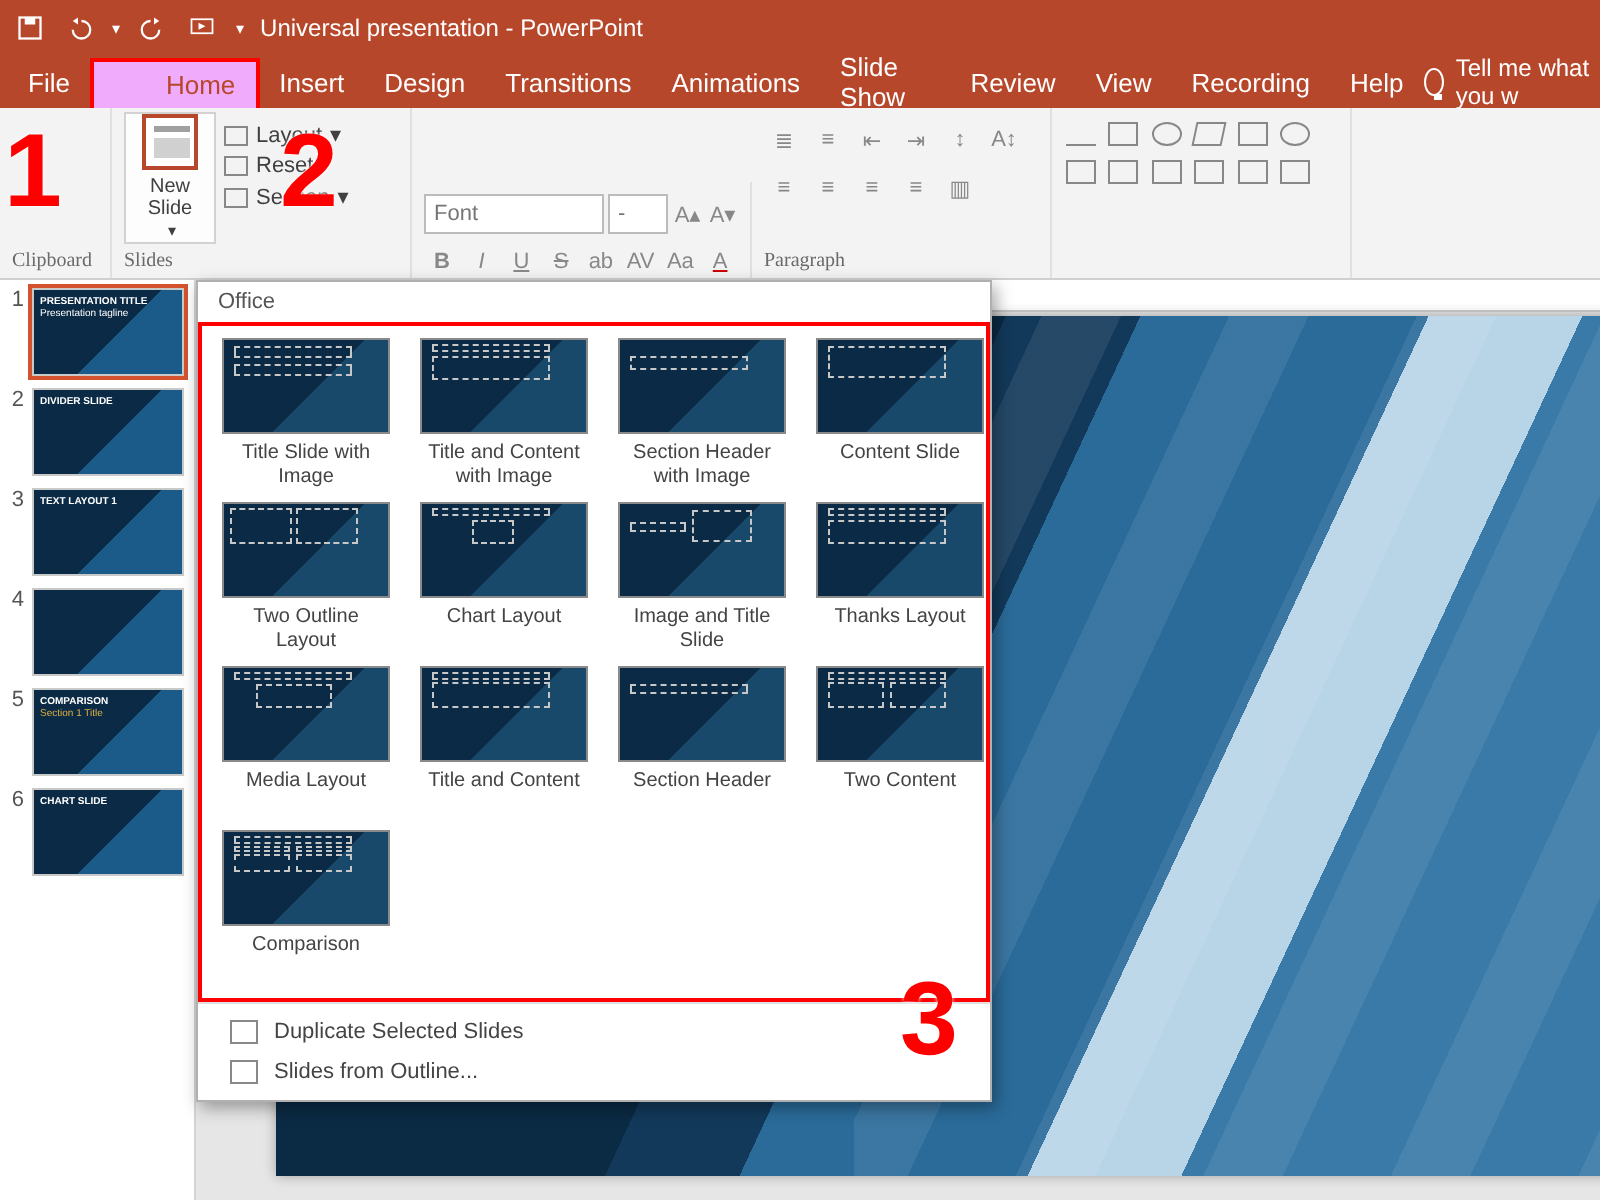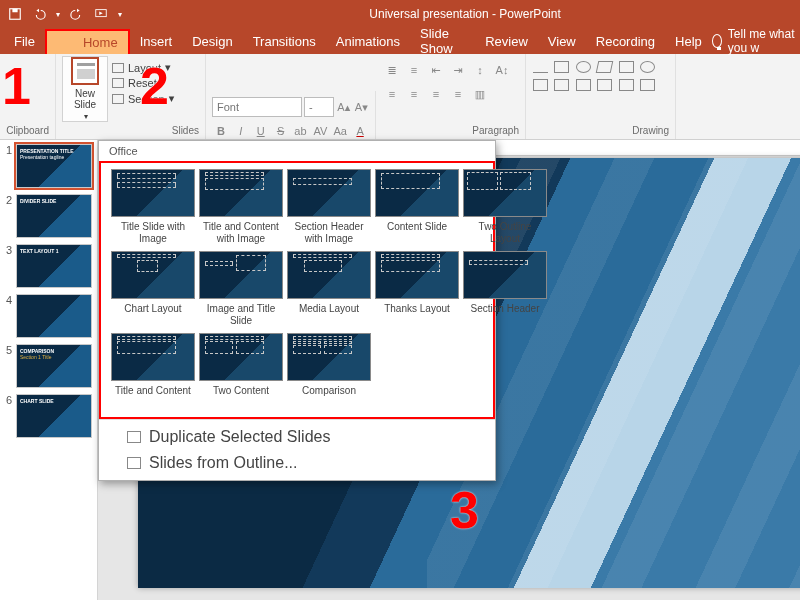--- a/index.html
+++ b/index.html
@@ -2,34 +2,34 @@
 <html><head>
 <meta charset="utf-8">
 <style>
   * { box-sizing: border-box; margin: 0; padding: 0; font-family: "Segoe UI", Arial, sans-serif; }
   body { width: 800px; height: 600px; overflow: hidden; background: #fff; position: relative; }
 
   
   .titlebar { height: 28px; background: #b7472a; color: #fff; display: flex; align-items: center; font-size: 12px; }
   .qat { display: flex; align-items: center; gap: 10px; padding: 0 8px; }
   .qat .qicon { width: 14px; height: 14px; display:inline-block; }
-  .title { flex: 1; text-align: center; font-size: 12px; }
+  .title { flex: 1; font-size: 12px; }
 
   
   .tabs { height: 26px; background: #b7472a; color: #fff; display: flex; align-items: center; padding: 0 4px; font-size: 13px; }
   .tab { padding: 4px 10px; cursor: pointer; }
-  .tab.active { background: #fdba74; color: #b7472a; border: 2px solid #f00; border-bottom: none; padding-left: 36px; }
+  .tab.active { background: #f0abfc; color: #b7472a; border: 2px solid #f00; border-bottom: none; padding-left: 36px; }
   .tellme { margin-left:auto; display:flex; align-items:center; gap:6px; font-size:12px; }
   .bulb { width:14px; height:14px; border:1.5px solid #fff; border-radius:50%; position:relative; }
   .bulb:after{content:"";position:absolute;bottom:-3px;left:4px;width:4px;height:3px;background:#fff;}
 
   
   .ribbon { height: 86px; background: #f3f3f3; border-bottom: 1px solid #d0d0d0; display: flex; }
   .group { border-right: 1px solid #e0e0e0; padding: 2px 6px 0 6px; display:flex; flex-direction:column; }
-  .group-label { font-size: 10px; color: #6a6a6a; text-align:right; padding: 1px 0 3px; margin-top:auto; }
+  .group-label { font-size: 10px; color: #6a6a6a; text-align:left; padding: 1px 0 3px; margin-top:auto;font-family:Liberation Serif, serif; }
   .bigbtn { display:flex; flex-direction:column; align-items:center; justify-content:center; width:46px; height:66px; font-size:10px; color:#404040; cursor:pointer;}
   .bigbtn .ico { width:28px; height:28px; border:1px solid #9a9a9a; background:#fff; margin-bottom:3px; position:relative;}
   .bigbtn .ico.paste:after{content:"";position:absolute;top:-4px;left:6px;width:14px;height:6px;background:#d0b060;border:1px solid #9a8a50;border-radius:2px;}
   .bigbtn .ico.newslide{border:2px solid #b7472a;}
   .bigbtn .ico.newslide:before{content:"";position:absolute;top:4px;left:4px;width:18px;height:3px;background:#a0a0a0;}
   .bigbtn .ico.newslide:after{content:"";position:absolute;top:10px;left:4px;width:18px;height:10px;background:#d0d0d0;}
   .bigbtn .drop:after{content:"▾"; font-size:8px; margin-left:2px;}
   .slides-col { display:flex; }
   .smalls { display:flex; flex-direction:column; gap:1px; font-size:11px; color:#404040; padding-top:4px;}
   .smalls div { padding:1px 4px; cursor:pointer; display:flex; align-items:center; gap:4px;}
@@ -56,27 +56,27 @@
   .canvas { flex:1; background:#e6e6e6; position:relative; overflow:hidden;}
   .slide { position:absolute; top:18px; left:40px; width:760px; height:430px; background:linear-gradient(115deg,#0b2a44 38%,#12395a 38%,#12395a 45%,#2a6b9a 45%,#2a6b9a 60%,#b8d5e8 60%,#b8d5e8 68%,#3a7aa8 68%); box-shadow:0 0 6px rgba(0,0,0,0.3);}
   .slide .stripe{position:absolute; top:0; right:0; bottom:0; left:38%; background:
     repeating-linear-gradient(115deg, rgba(255,255,255,0.08) 0 36px, transparent 36px 85px);}
   .slide h1{position:absolute; top:90px; left:-260px; color:#fff; font-size:50px; font-weight:800; letter-spacing:1px;}
   .ruler { position:absolute; top:0; left:0; right:0; height:16px; background:#fff; border-bottom:1px solid #ccc;}
 
   
   .layout-menu { position:absolute; top:140px; left:98px; width:398px; background:#fff; border:1px solid #b0b0b0; box-shadow:2px 3px 8px rgba(0,0,0,0.35); z-index:20; }
   .menu-hdr { font-size:11px; color:#555; padding:4px 10px; }
-  .grid { display:grid; grid-template-columns:repeat(5,1fr); gap:6px 4px; padding:6px 10px 8px; border:2px solid #f00;}
+  .grid { display:grid; grid-template-columns:repeat(4,1fr); gap:6px 15px; padding:6px 10px 8px; border:2px solid #f00;}
   .gitem { display:flex; flex-direction:column; align-items:center; cursor:pointer;}
   .gitem .gt { width:84px; height:48px; background:linear-gradient(135deg,#0a2a45 55%,#18486a 55%); border:1px solid #8a8a8a; position:relative;}
   .gitem .gt .ph{position:absolute;border:1px dashed #c7c7c7;}
   .gitem .gl { font-size:10px; color:#444; text-align:center; margin-top:4px; line-height:1.15; height:24px;}
   .menu-foot { border-top:1px solid #e0e0e0; padding:4px 0;}
-  .mf { display:flex; align-items:center; gap:8px; padding:4px 16px; font-size:16px; color:#444; cursor:pointer;margin-left:12px;}
+  .mf { display:flex; align-items:center; gap:8px; padding:4px 16px; font-size:11px; color:#444; cursor:pointer;}
   .mfico{width:14px;height:12px;border:1px solid #888;display:inline-block;}
 
   
   .ann { position:absolute; color:#f00; font-weight:900; font-size:52px; text-shadow:0 0 2px #fff; z-index:50; pointer-events:none; font-family:Arial,sans-serif;}
 </style>
 </head>
 <body>
 
 <div class="titlebar">
   <div class="qat">
@@ -202,21 +202,20 @@
       <span class="shape"></span>
       <span class="shape round"></span>
       <br>
       <span class="shape"></span>
       <span class="shape"></span>
       <span class="shape"></span>
       <span class="shape"></span>
       <span class="shape"></span>
       <span class="shape"></span>
     </div>
-    <div class="group-label">Drawing</div>
   </div>
 </div>
 
 <div class="main">
   <div class="thumbs">
     <div class="thumb sel">
         <div class="num">1</div>
         <div class="t">
           <div class="tt">PRESENTATION TITLE</div>
           <div>Presentation tagline</div>
@@ -308,43 +307,43 @@
       <div class="gitem">
         <div class="gt">
           <div class="ph" style="left: 44%; top: 6%; width: 36%; height: 36%;"></div>
           <div class="ph" style="left: 6%; top: 20%; width: 34%; height: 10%;"></div>
         </div>
         <div class="gl">Image and Title Slide</div>
       </div>
       <div class="gitem">
         <div class="gt">
           <div class="ph" style="left: 6%; top: 4%; width: 72%; height: 10%;"></div>
+          <div class="ph" style="left: 6%; top: 18%; width: 72%; height: 26%;"></div>
+        </div>
+        <div class="gl">Thanks Layout</div>
+      </div>
+      <div class="gitem">
+        <div class="gt">
+          <div class="ph" style="left: 6%; top: 4%; width: 72%; height: 10%;"></div>
           <div class="ph" style="left: 20%; top: 18%; width: 46%; height: 26%;"></div>
         </div>
         <div class="gl">Media Layout</div>
       </div>
       <div class="gitem">
         <div class="gt">
           <div class="ph" style="left: 6%; top: 4%; width: 72%; height: 10%;"></div>
-          <div class="ph" style="left: 6%; top: 18%; width: 72%; height: 26%;"></div>
-        </div>
-        <div class="gl">Thanks Layout</div>
+          <div class="ph" style="left: 6%; top: 16%; width: 72%; height: 28%;"></div>
+        </div>
+        <div class="gl">Title and Content</div>
       </div>
       <div class="gitem">
         <div class="gt">
           <div class="ph" style="left: 6%; top: 18%; width: 72%; height: 10%;"></div>
         </div>
         <div class="gl">Section Header</div>
-      </div>
-      <div class="gitem">
-        <div class="gt">
-          <div class="ph" style="left: 6%; top: 4%; width: 72%; height: 10%;"></div>
-          <div class="ph" style="left: 6%; top: 16%; width: 72%; height: 28%;"></div>
-        </div>
-        <div class="gl">Title and Content</div>
       </div>
       <div class="gitem">
         <div class="gt">
           <div class="ph" style="left: 6%; top: 4%; width: 72%; height: 10%;"></div>
           <div class="ph" style="left: 6%; top: 16%; width: 34%; height: 28%;"></div>
           <div class="ph" style="left: 44%; top: 16%; width: 34%; height: 28%;"></div>
         </div>
         <div class="gl">Two Content</div>
       </div>
       <div class="gitem">

